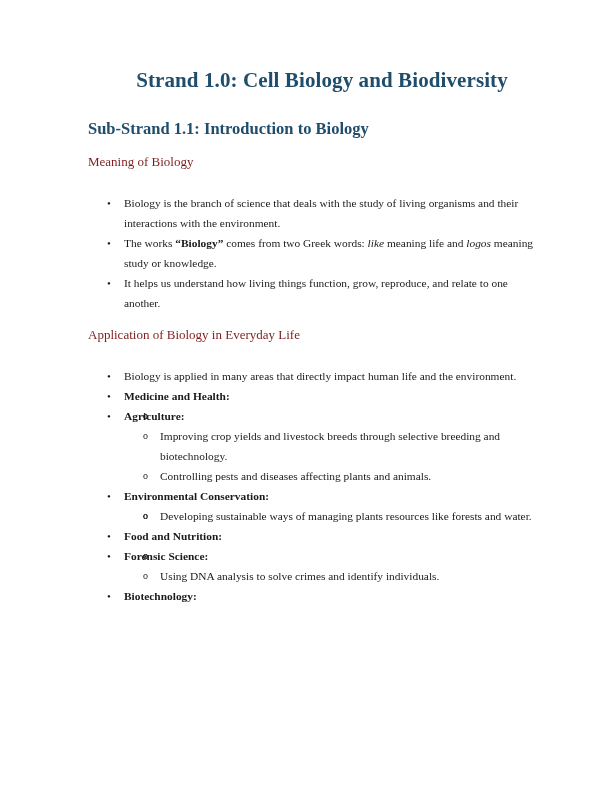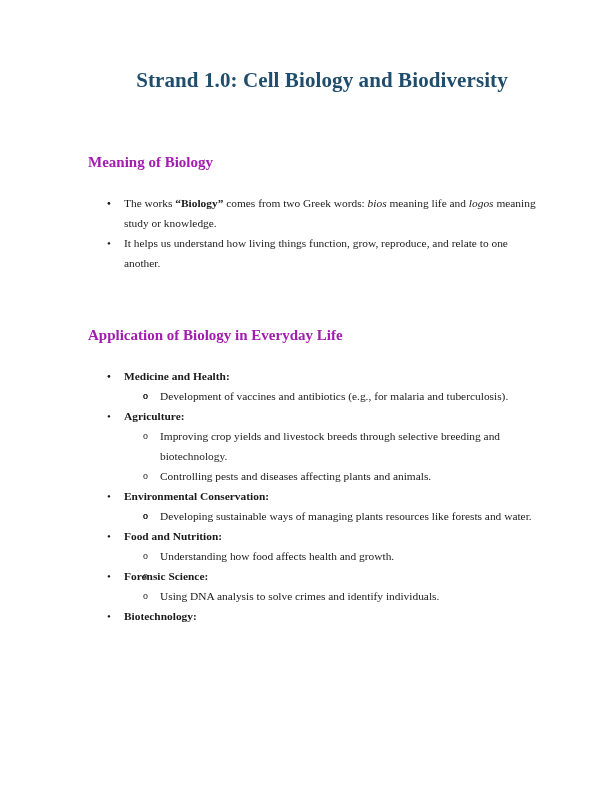--- a/index.html
+++ b/index.html
@@ -2,71 +2,73 @@
 <html><head>
 <meta charset="utf-8">
 <style>
   html, body { margin: 0; padding: 0; background: #ffffff; }
   body { width: 612px; height: 792px; position: relative; overflow: hidden;
          font-family: "Liberation Serif", "DejaVu Serif", serif; color: #1a1a1a; }
   .page { position: absolute; left: 16px; top: 0; width: 612px; height: 792px; }
   .title { position: absolute; left: 0; width: 612px; top: 68px; text-align: center;
            font-size: 21px; font-weight: bold; color: #1f4d6b; letter-spacing: 0.1px; }
   .substrand { position: absolute; left: 72px; top: 119px; font-size: 16.5px; font-weight: bold; color: #1f4d6b; }
-  .section { position: absolute; left: 72px; font-size: 15px; color: #a21caf; font-weight: bold; }
+  .section { position: absolute; left: 72px; font-size: 13px; color: #7f1d1d; }
   .sec1 { top: 154px; }
   .sec2 { top: 327px; }
   ul { list-style: none; margin: 0; padding: 0; }
   .list { position: absolute; left: 0; width: 612px; }
   .list1 { top: 193px; }
   .list2 { top: 366px; }
   li { position: relative; font-size: 11.4px; line-height: 20px; }
   .l1 { padding-left: 108px; padding-right: 88px; }
   .l2 { padding-left: 144px; padding-right: 30px; }
   .bullet { position: absolute; left: 91px; top: 0; font-size: 11px; }
   .circle { position: absolute; left: 127px; top: 0; font-size: 10px; }
   b { font-weight: bold; }
 </style>
 </head>
 <body>
 
 <div class="page">
   <div class="title">Strand 1.0: Cell Biology and Biodiversity</div>
+  <div class="substrand">Sub-Strand 1.1: Introduction to Biology</div>
 
   <div class="section sec1">Meaning of Biology</div>
   <ul class="list list1">
     <li class="l1" style="margin-bottom:0">
       <span class="bullet">•</span>
+      <span>Biology is the branch of science that deals with the study of living organisms and their interactions with the environment.</span>
     </li>
     <li class="l1">
       <span class="bullet">•</span>
-      <span>The works </span><b>“Biology”</b><span> comes from two Greek words: </span><i>bios</i><span> meaning life and </span><i>logos</i><span> meaning study or knowledge.</span>
+      <span>The works </span><b>“Biology”</b><span> comes from two Greek words: </span><i>like</i><span> meaning life and </span><i>logos</i><span> meaning study or knowledge.</span>
     </li>
     <li class="l1">
       <span class="bullet">•</span>
       <span>It helps us understand how living things function, grow, reproduce, and relate to one another.</span>
     </li>
   </ul>
 
   <div class="section sec2">Application of Biology in Everyday Life</div>
   <ul class="list list2">
     <li class="l1">
       <span class="bullet">•</span>
+      <span>Biology is applied in many areas that directly impact human life and the environment.</span>
     </li>
 
     <li class="l1">
       <span class="bullet">•</span>
       <b>Medicine and Health:</b>
     </li>
     <li class="l2">
       <span class="circle">o</span>
     </li>
     <li class="l2">
       <span class="circle">o</span>
-      <span>Development of vaccines and antibiotics (e.g., for malaria and tuberculosis).</span>
     </li>
 
     <li class="l1">
       <span class="bullet">•</span>
       <b>Agriculture:</b>
     </li>
     <li class="l2" style="padding-right:120px">
       <span class="circle">o</span>
       <span>Improving crop yields and livestock breeds through selective breeding and biotechnology.</span>
     </li>
@@ -86,21 +88,20 @@
       <span class="circle">o</span>
       <span>Developing sustainable ways of managing plants resources like forests and water.</span>
     </li>
 
     <li class="l1">
       <span class="bullet">•</span>
       <b>Food and Nutrition:</b>
     </li>
     <li class="l2">
       <span class="circle">o</span>
-      <span>Understanding how food affects health and growth.</span>
     </li>
     <li class="l2">
       <span class="circle">o</span>
     </li>
 
     <li class="l1">
       <span class="bullet">•</span>
       <b>Forensic Science:</b>
     </li>
     <li class="l2">

